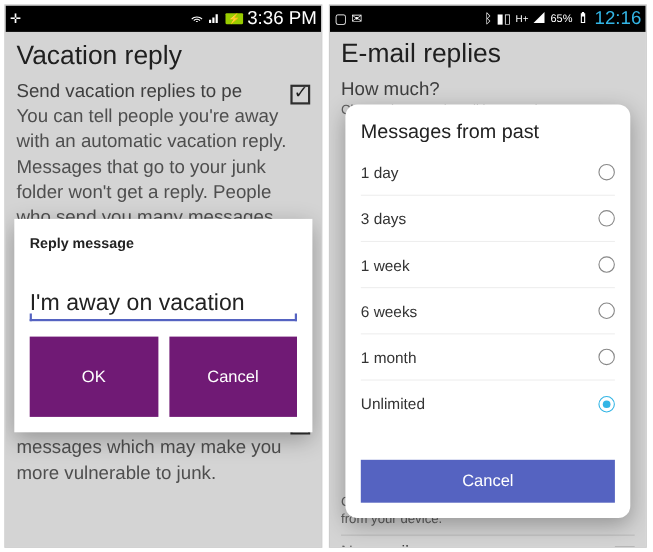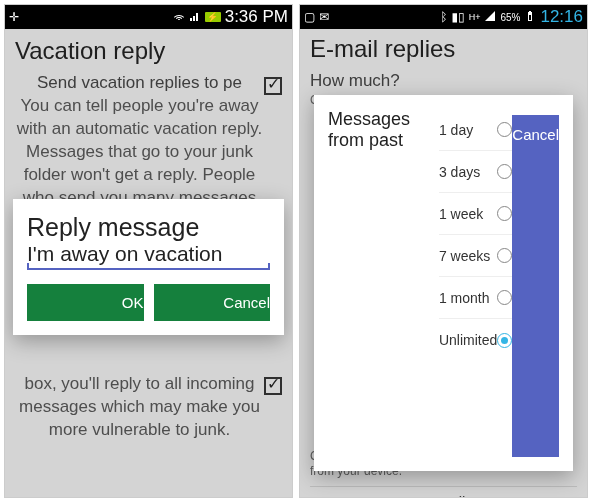--- a/index.html
+++ b/index.html
@@ -13,39 +13,39 @@
   .phone2 .statusbar .time { color: #33b5e5; }
   .content { position: relative; height: calc(100% - 24px); }
   .dim { position: absolute; inset: 0; background: rgba(0,0,0,0.08); }
 
   .bg-page { padding: 8px 10px; color: #404040; }
   .bg-title { font-size: 24px; font-weight: 300; color: #222; margin-bottom: 8px; }
   .bg-sub { font-size: 17px; color: #444; margin-bottom: 2px; }
   .bg-text { font-size: 17px; color: #555; line-height: 1.35; }
   .bg-small { font-size: 12px; color: #666; line-height: 1.3; }
   .bg-row { display: flex; align-items: flex-start; }
-  .bg-row .txt { flex: 1; text-align: center; }
+  .bg-row .txt { flex: 1; }
   .chk { width: 18px; height: 18px; border: 2px solid #333; margin-top: 4px; position: relative; flex-shrink: 0; }
   .chk.checked::after { content: "✓"; position: absolute; top: -5px; left: 1px; font-size: 16px; color: #222; }
   .chk.empty { border-color: #555; }
   .gap { height: 140px; }
 
   .dialog { position: absolute; background: #fff; box-shadow: 0 6px 20px rgba(0,0,0,0.3); }
 
   .d1 { left: 8px; right: 8px; top: 170px; padding: 14px 14px 14px; }
-  .d1-title { font-size: 25px; color: #222; margin-bottom: 0; font-weight: 400; }
+  .d1-title { font-size: 13px; color: #222; margin-bottom: 36px; font-weight: 700; }
   .d1-input-wrap { border-bottom: 2px solid #5563c1; padding-bottom: 2px; margin-bottom: 14px; position: relative; }
   .d1-input-wrap::before, .d1-input-wrap::after { content:""; position:absolute; bottom:-2px; width:2px; height:7px; background:#5563c1; }
   .d1-input-wrap::before { left:0; }
   .d1-input-wrap::after { right:0; }
   .d1-input { border: none; outline: none; font-size: 21px; width: 100%; color: #222; background: transparent; }
   .d1-btns { display: flex; gap: 10px; }
-  .d1-btn { flex: 1; background: #15803d; color: #fff; text-align: right; padding: 10px 0; font-size: 15px; cursor: pointer; }
+  .d1-btn { flex: 1; background: #701a75; color: #fff; text-align: center; padding: 28px 0; font-size: 15px; cursor: pointer; }
 
-  .d2 { left: 14px; right: 14px; top: 66px; bottom: 26px; padding: 14px 14px 14px; display: flex; flex-direction: row; }
+  .d2 { left: 14px; right: 14px; top: 66px; bottom: 26px; padding: 14px 14px 14px; display: flex; flex-direction: column; border-radius: 11px; }
   .d2-title { font-size: 18px; color: #222; margin-bottom: 6px; font-weight: 400; }
   .d2-list { flex: 1; }
   .d2-item { display: flex; align-items: center; justify-content: space-between; height: 42px; border-bottom: 1px solid #eee; font-size: 14px; color: #333; cursor: pointer; text-align: right; }
   .d2-item:last-child { border-bottom: none; }
   .radio { width: 15px; height: 15px; border: 1.5px solid #888; border-radius: 50%; position: relative; }
   .radio.sel { border-color: #33b5e5; }
   .radio.sel::after { content: ""; position: absolute; inset: 3px; background: #33b5e5; border-radius: 50%; }
   .d2-btn { background: #5563c1; color: #fff; text-align: center; padding: 11px 0; font-size: 15px; margin-top: 6px; cursor: pointer; }
 
   .phone2 .bg-page { padding-top: 6px; }
@@ -153,21 +153,21 @@
           </div>
           <div class="d2-item">
             <span>3 days</span>
             <span class="radio"></span>
           </div>
           <div class="d2-item">
             <span>1 week</span>
             <span class="radio"></span>
           </div>
           <div class="d2-item">
-            <span>7 weeks</span>
+            <span>6 weeks</span>
             <span class="radio"></span>
           </div>
           <div class="d2-item">
             <span>1 month</span>
             <span class="radio"></span>
           </div>
           <div class="d2-item">
             <span>Unlimited</span>
             <span class="radio sel"></span>
           </div>

